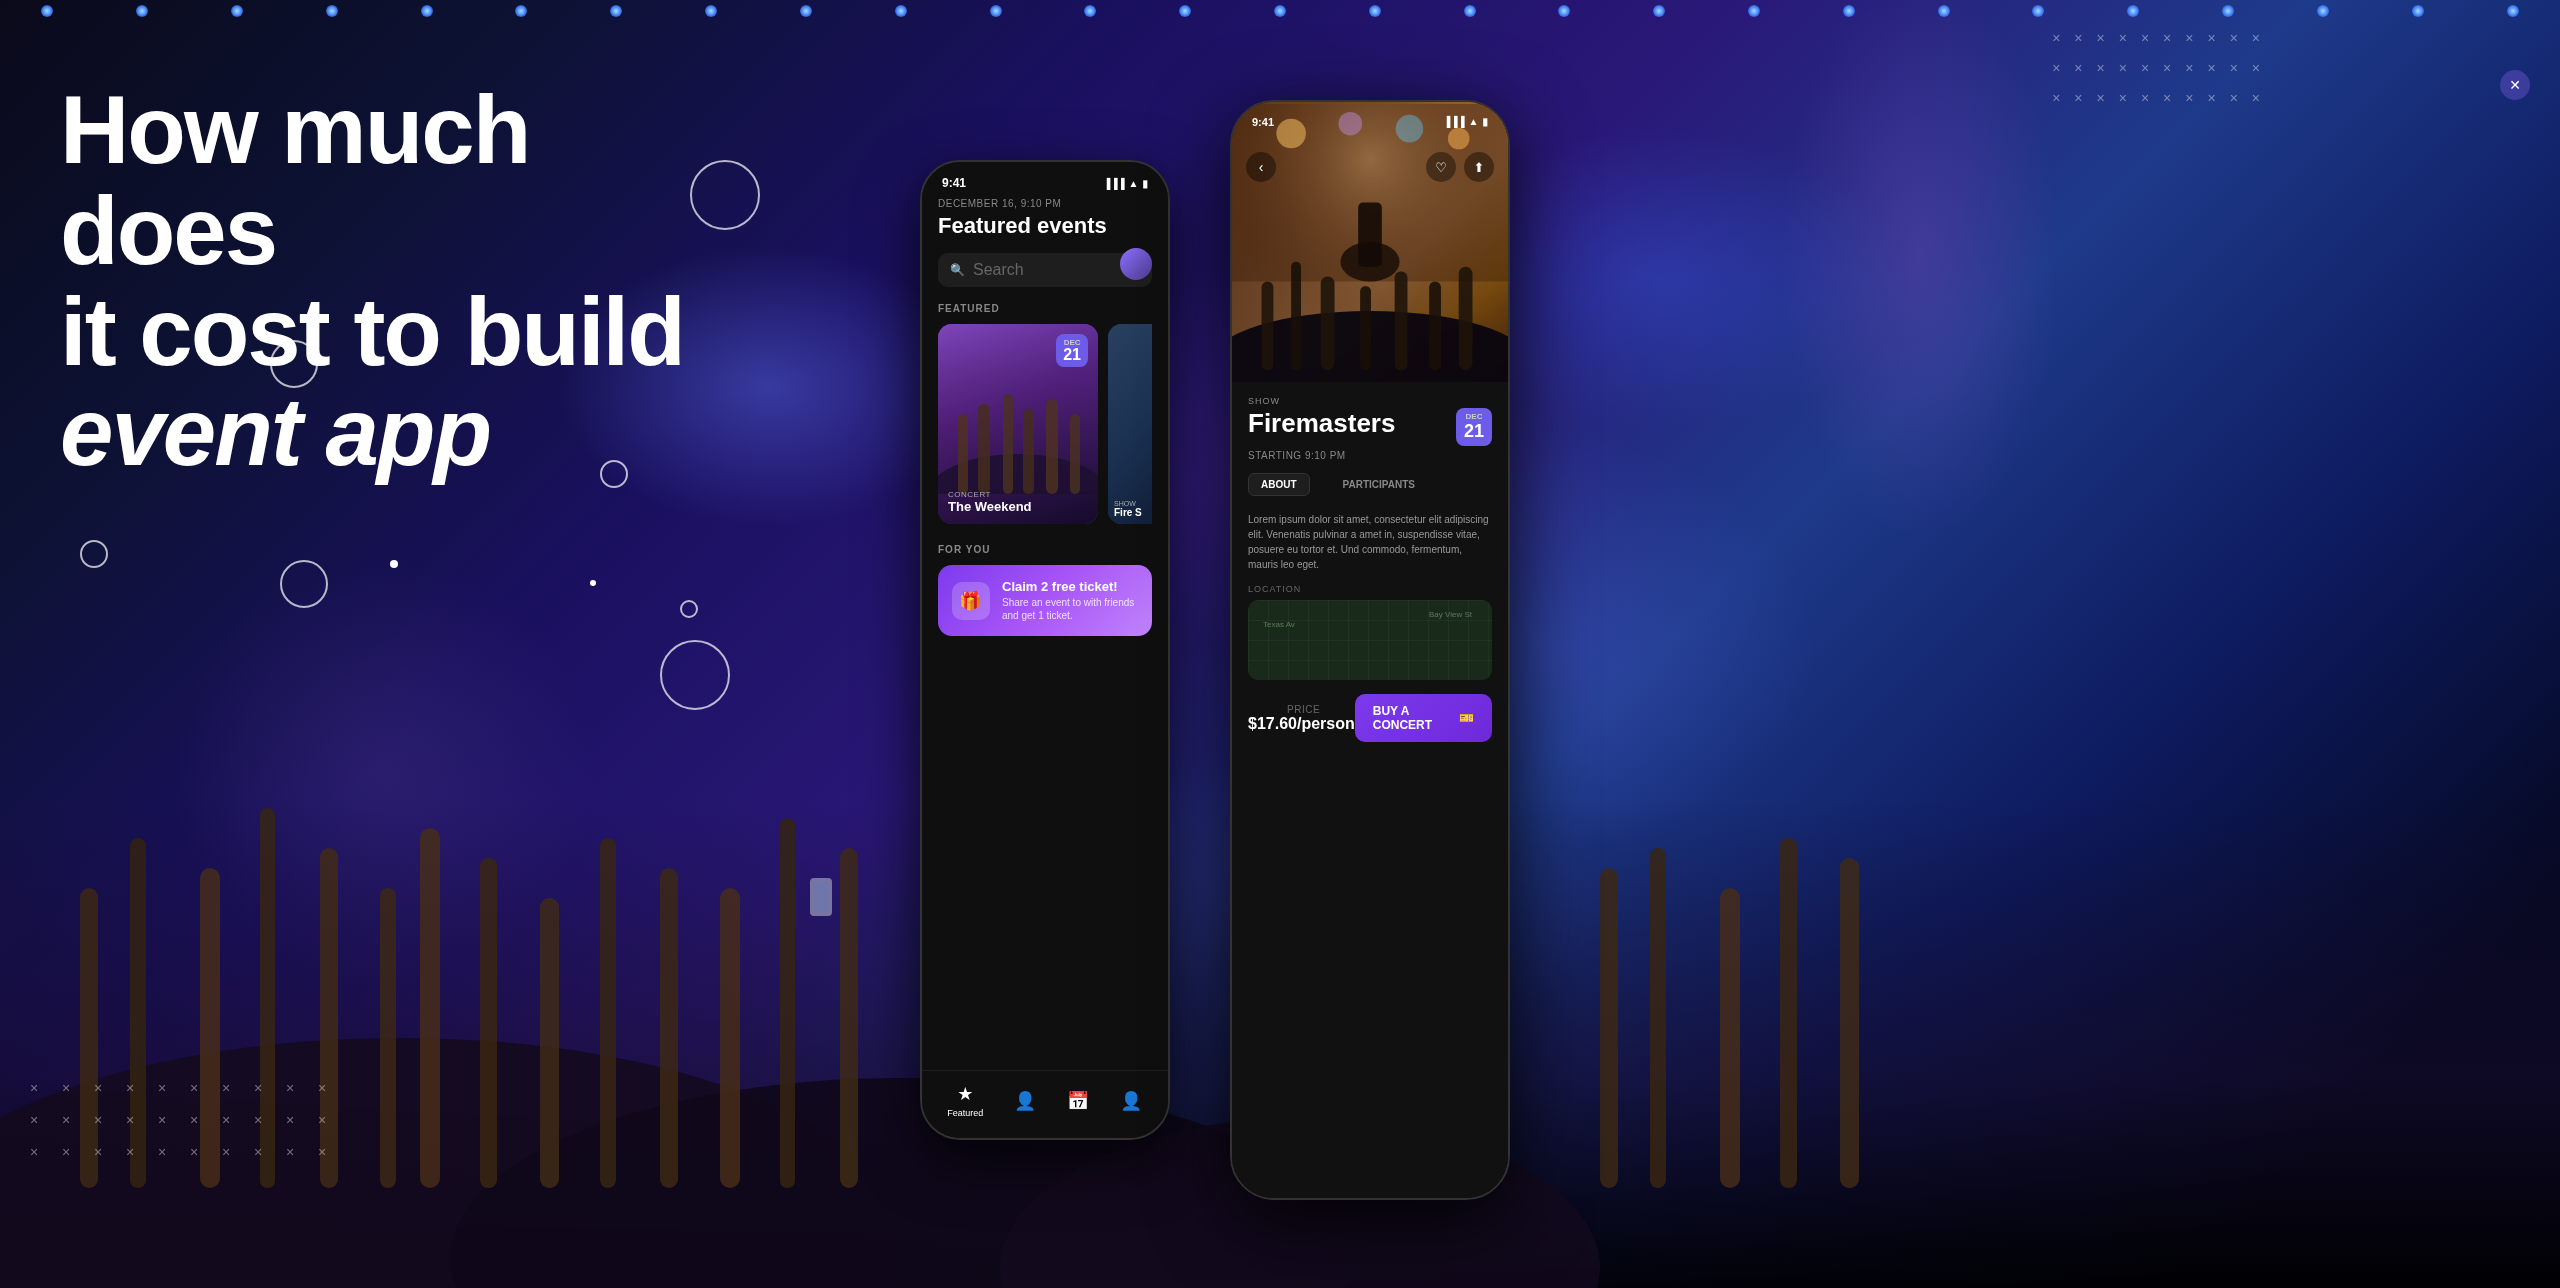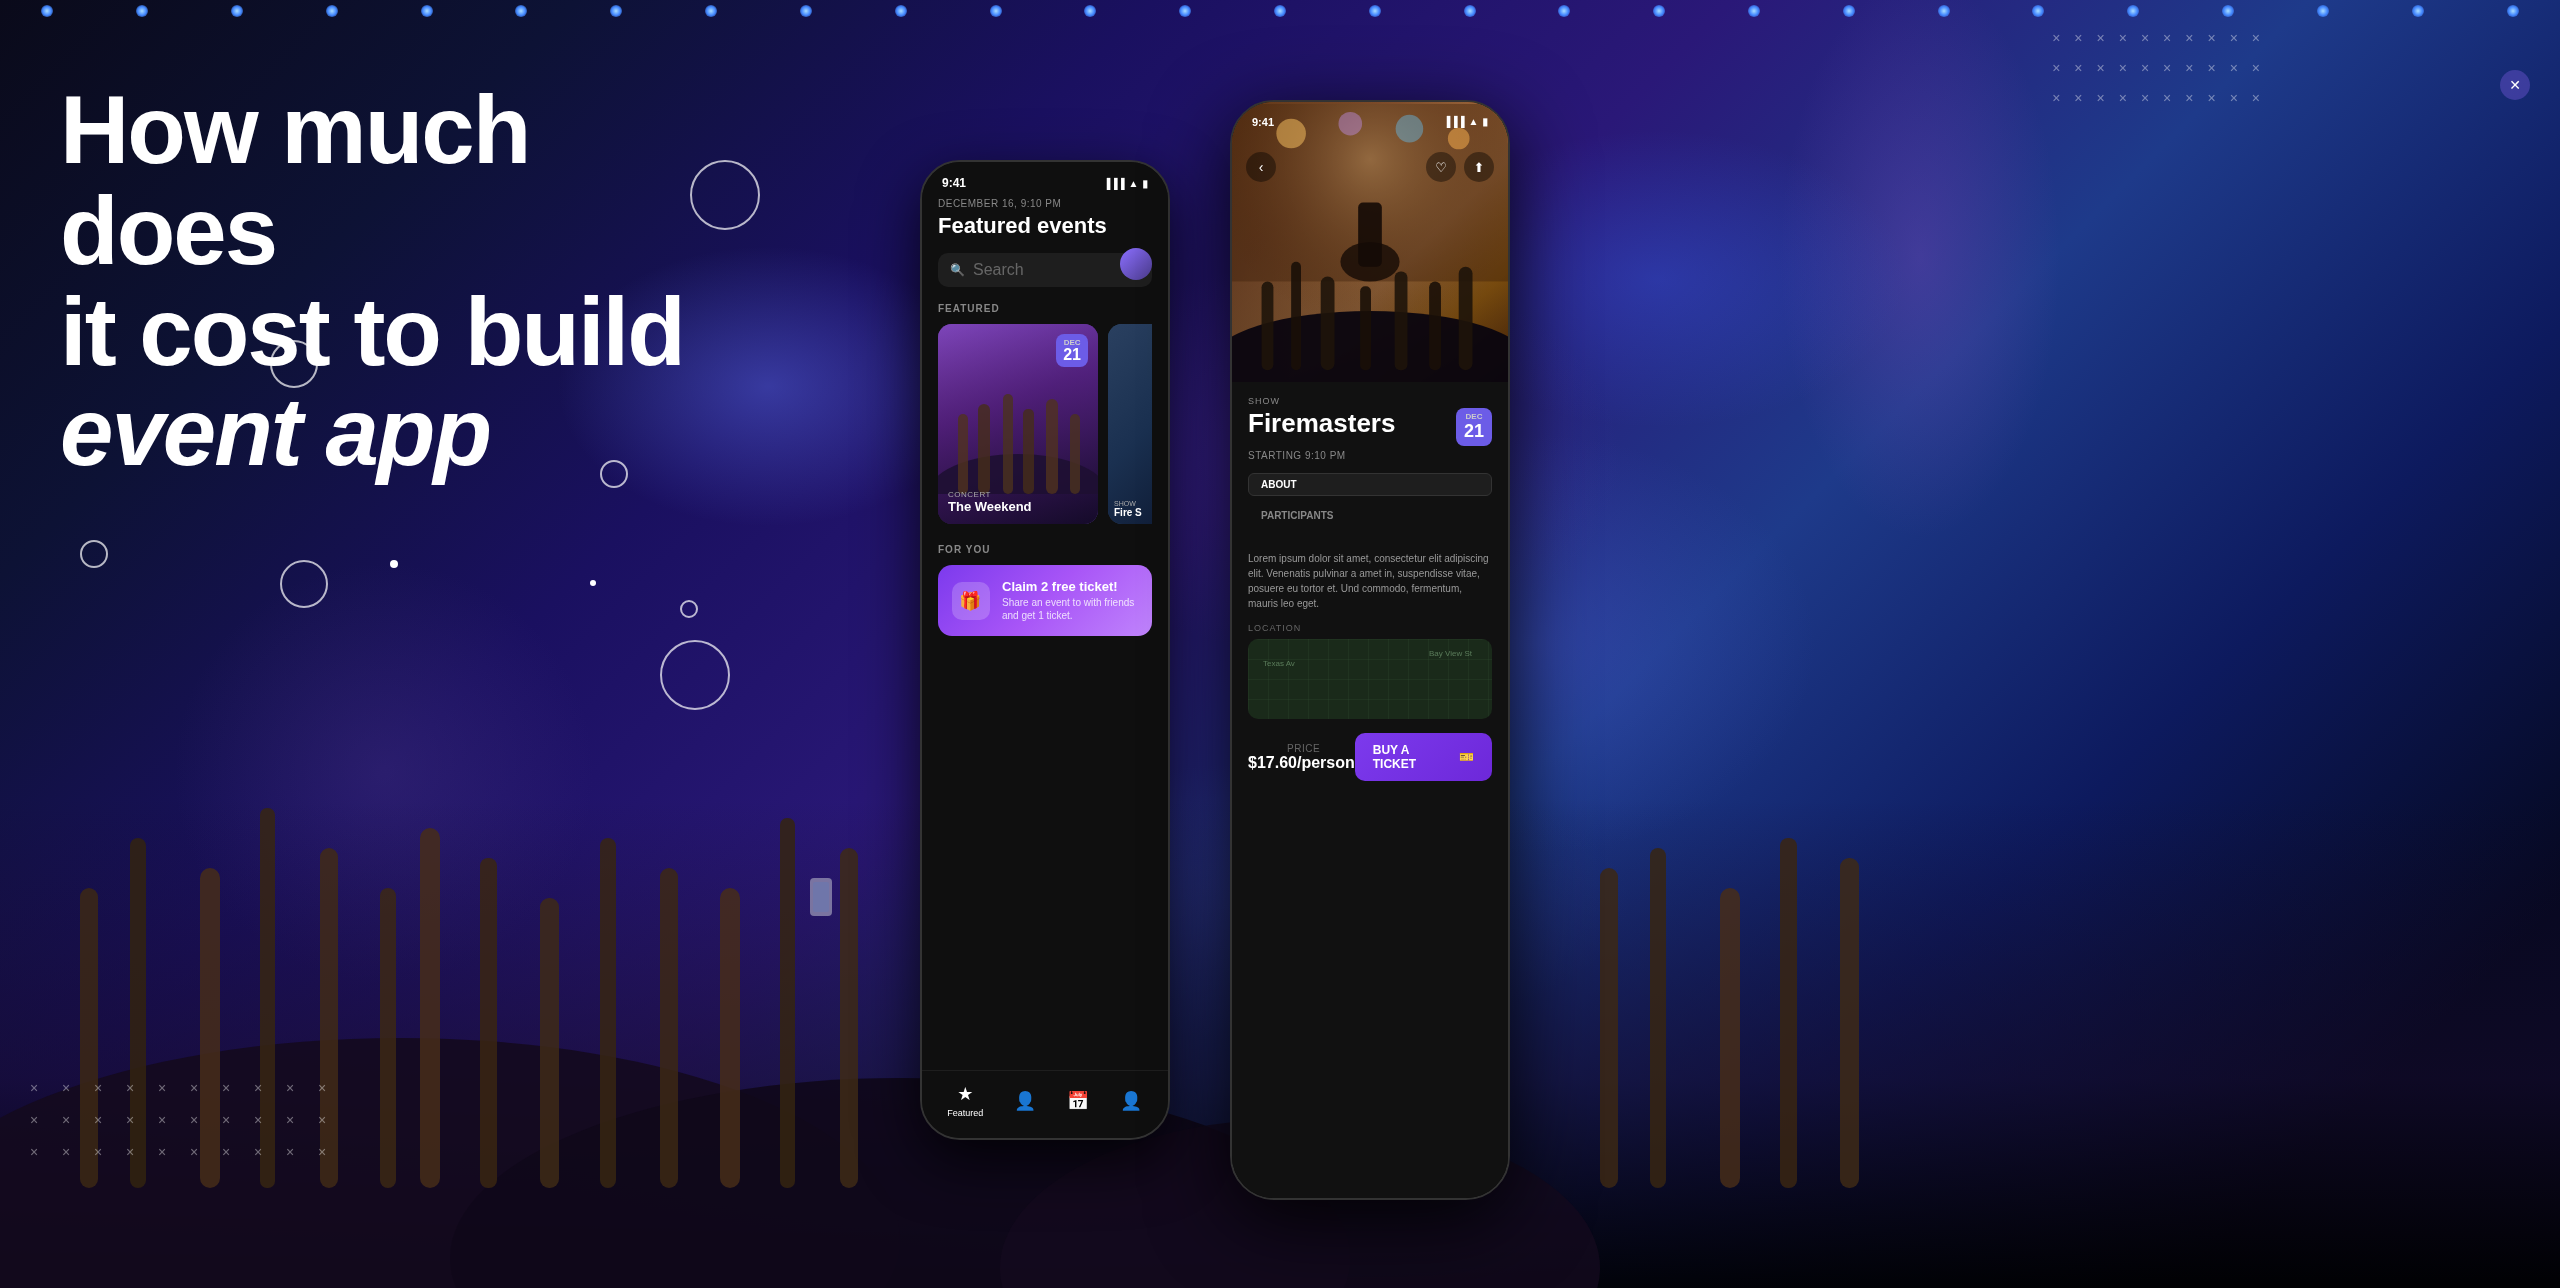--- a/index.html
+++ b/index.html
@@ -498,23 +498,22 @@
     .event-time {
       font-size: 10px;
       color: #888;
       margin-bottom: 12px;
       text-transform: uppercase;
       letter-spacing: 0.5px;
     }
 
     .tab-row {
       display: flex;
-      gap: 8px;
-      margin-bottom: 24px;
-      flex-direction: column;
+      gap: 20px;
+      margin-bottom: 16px;
     }
 
     .tab-btn {
       padding: 5px 12px;
       border-radius: 6px;
       font-size: 10px;
       font-weight: 600;
     }
 
     .tab-active {
@@ -1037,19 +1036,19 @@
         <div class="map-label" style="top:20px;left:15px;">Texas Av</div>
         <div class="map-label" style="top:10px;right:20px;">Bay View St</div>
       </div>
 
       <div class="price-row">
         <div class="price-section">
           <div class="price-label">PRICE</div>
           <div class="price-value">$17.60/person</div>
         </div>
         <div class="buy-btn">
-          <span>BUY A TICKET</span>
+          <span>BUY A CONCERT</span>
           <span>🎫</span>
         </div>
       </div>
     </div>
   </div>
 </div>
 
 </body></html>

